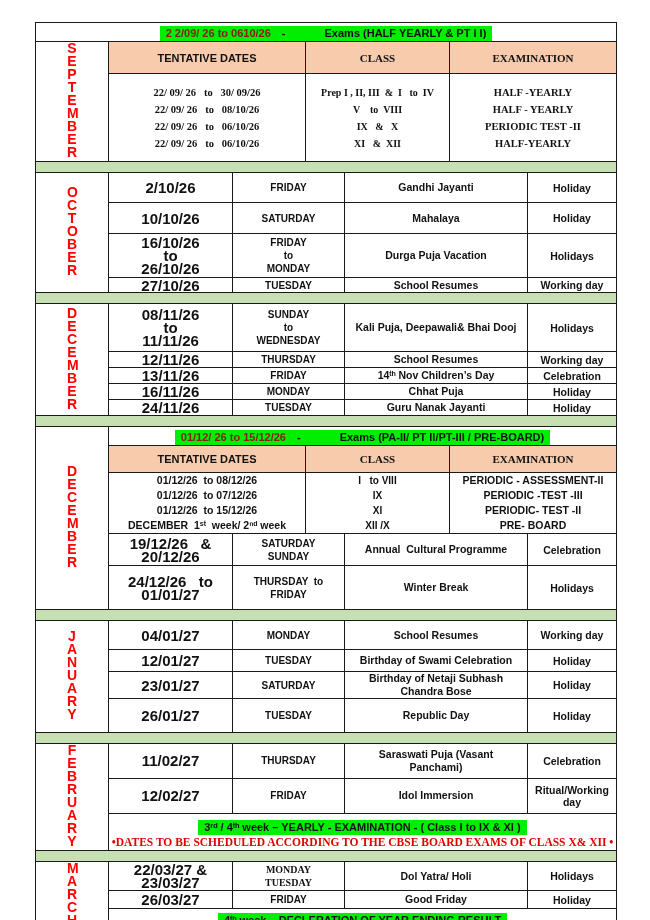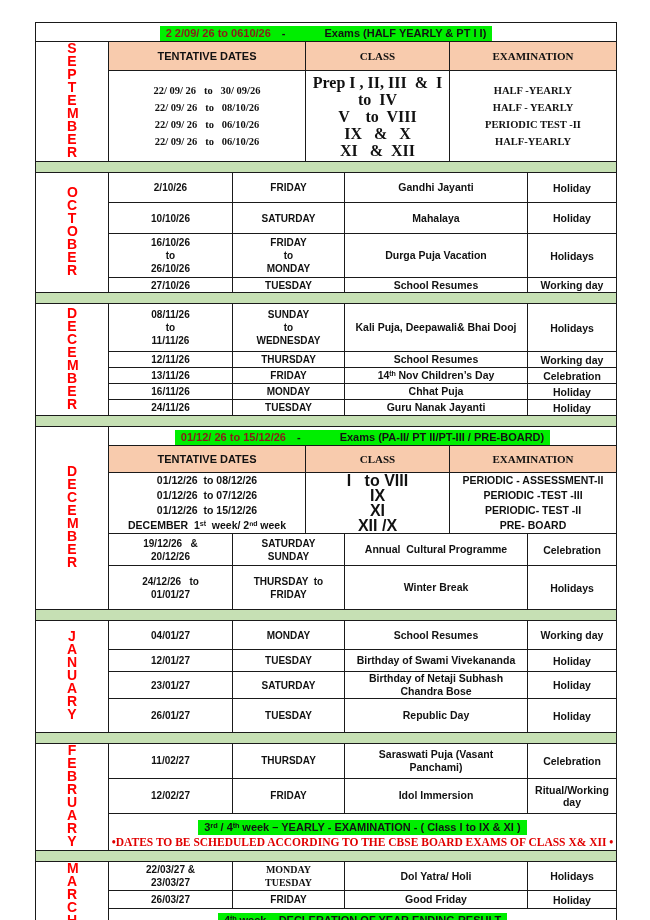--- a/index.html
+++ b/index.html
@@ -26,26 +26,26 @@
   .hl .dash{margin:0 11px;color:#111;}
   .hl .lbl{color:#111;margin-left:28px;}
   th.peach{background:var(--header-peach,#f8cbad);font-size:11px;height:26px;}
   .serif{font-family:"Liberation Serif",serif;}
   td.month-cell{padding:0;}
   td.month-cell .stack{
     display:inline-block;width:10px;word-break:break-all;
     color:var(--date-red,#ff0000);font-size:14px;line-height:13px;font-weight:bold;
   }
   .pre{white-space:pre-wrap;}
-  td.date-c{color:var(--date-red,#ff0000);font-size:10px;line-height:13px;}
+  td.date-c{color:var(--date-red,#ff0000);font-size:15px;line-height:13px;}
   td.day-c{font-size:10px;line-height:13px;}
   td.event-c{font-size:10.5px;line-height:13px;border-radius:13px;}
   td.type-c{font-size:10.5px;line-height:12px;}
   td.exam-dates{color:var(--date-red,#ff0000);font-size:10.5px;line-height:17px;}
-  td.exam-cls{font-size:16px;line-height:17px;}
+  td.exam-cls{font-size:10px;line-height:17px;}
   td.exam-nm{font-size:10.5px;line-height:17px;}
   td.dec-exam{line-height:15px;}
   td.notes-cell{padding:2px 0;}
   .note-red{
     color:var(--note-red,#e00000);font-family:"Liberation Serif",serif;
     font-size:11.5px;font-weight:bold;display:block;margin-top:1px;
   }
 </style>
 </head>
 <body>
@@ -216,21 +216,21 @@
   <tr style="height:29px">
     <td class="month-cell" rowspan="4"><span class="stack">JANUARY</span></td>
     <td class="date-c pre">04/01/27</td>
     <td class="day-c pre" colspan="2">MONDAY</td>
     <td class="event-c pre" colspan="2">School Resumes</td>
     <td class="type-c">Working day</td>
   </tr>
   <tr style="height:22px">
     <td class="date-c pre">12/01/27</td>
     <td class="day-c pre" colspan="2">TUESDAY</td>
-    <td class="event-c pre" colspan="2">Birthday of Swami Vivekananda</td>
+    <td class="event-c pre" colspan="2">Birthday of Swami Celebration</td>
     <td class="type-c">Holiday</td>
   </tr>
   <tr style="height:26px">
     <td class="date-c pre">23/01/27</td>
     <td class="day-c pre" colspan="2">SATURDAY</td>
     <td class="event-c pre" colspan="2">Birthday of Netaji Subhash
 Chandra Bose</td>
     <td class="type-c">Holiday</td>
   </tr>
   <tr style="height:34px">

